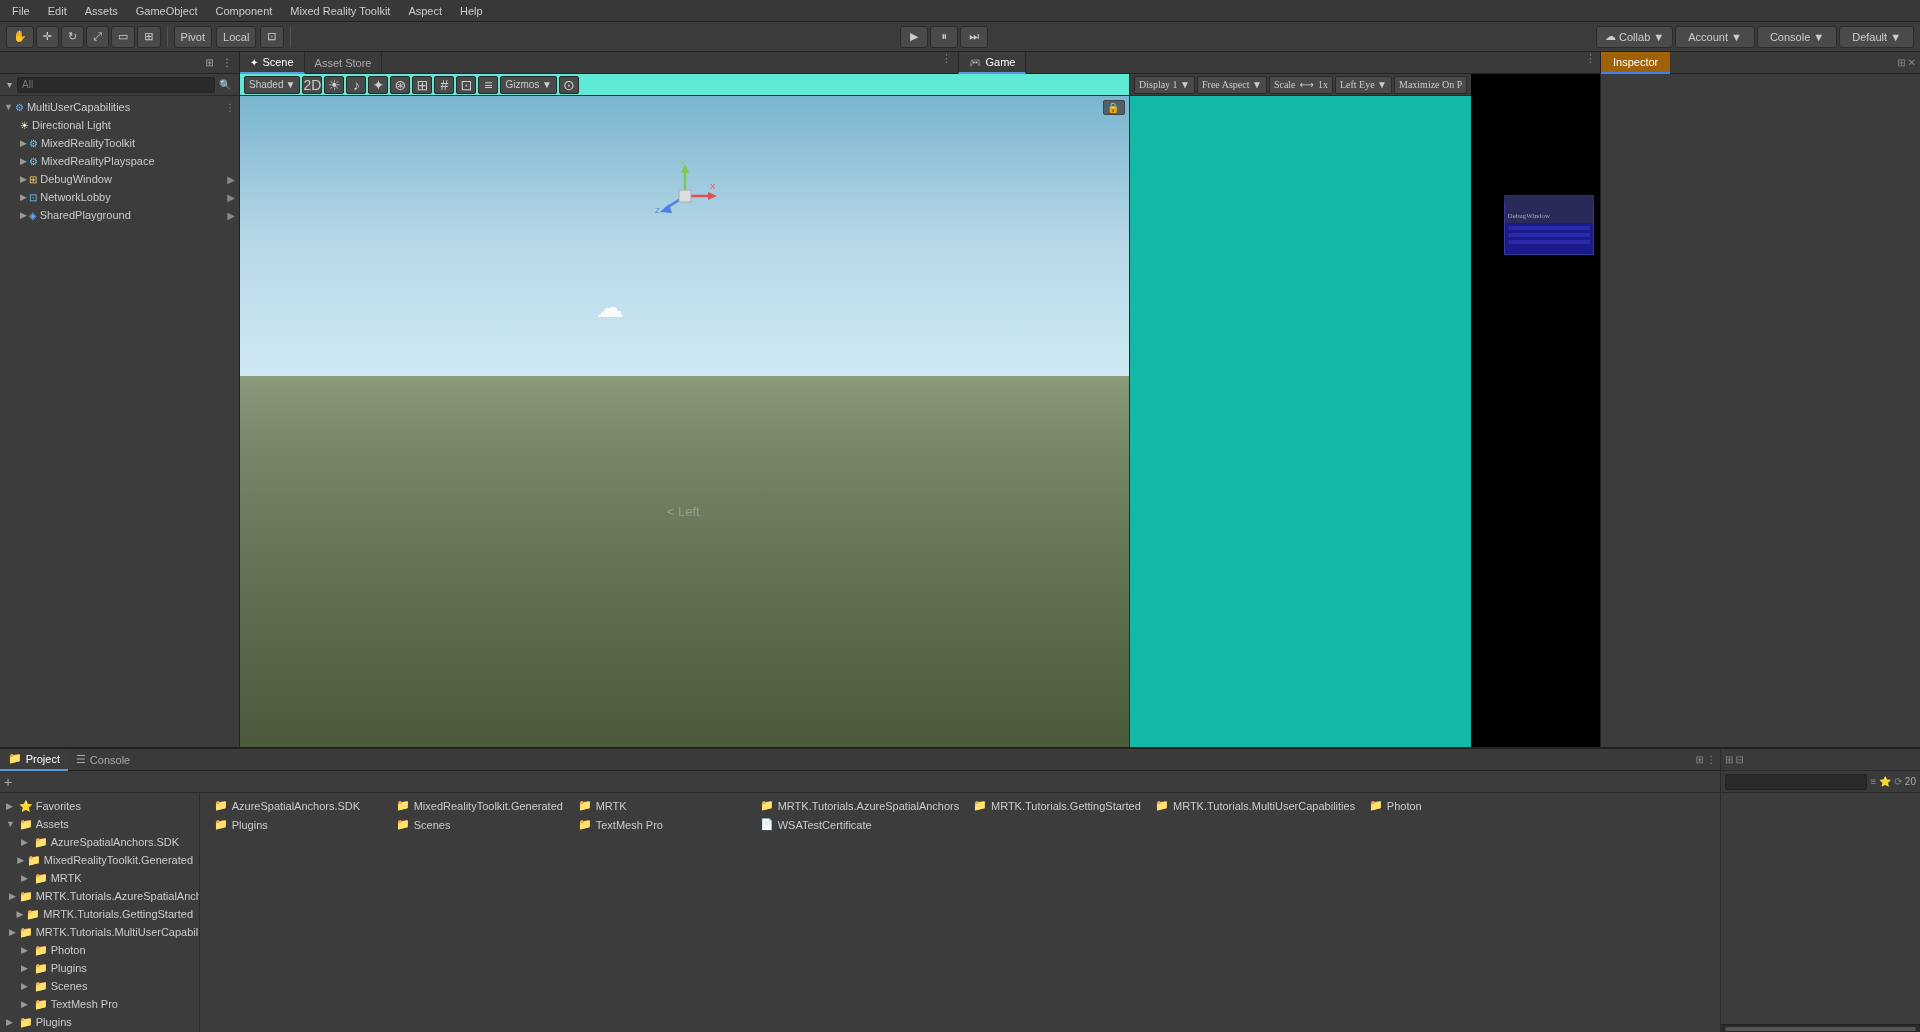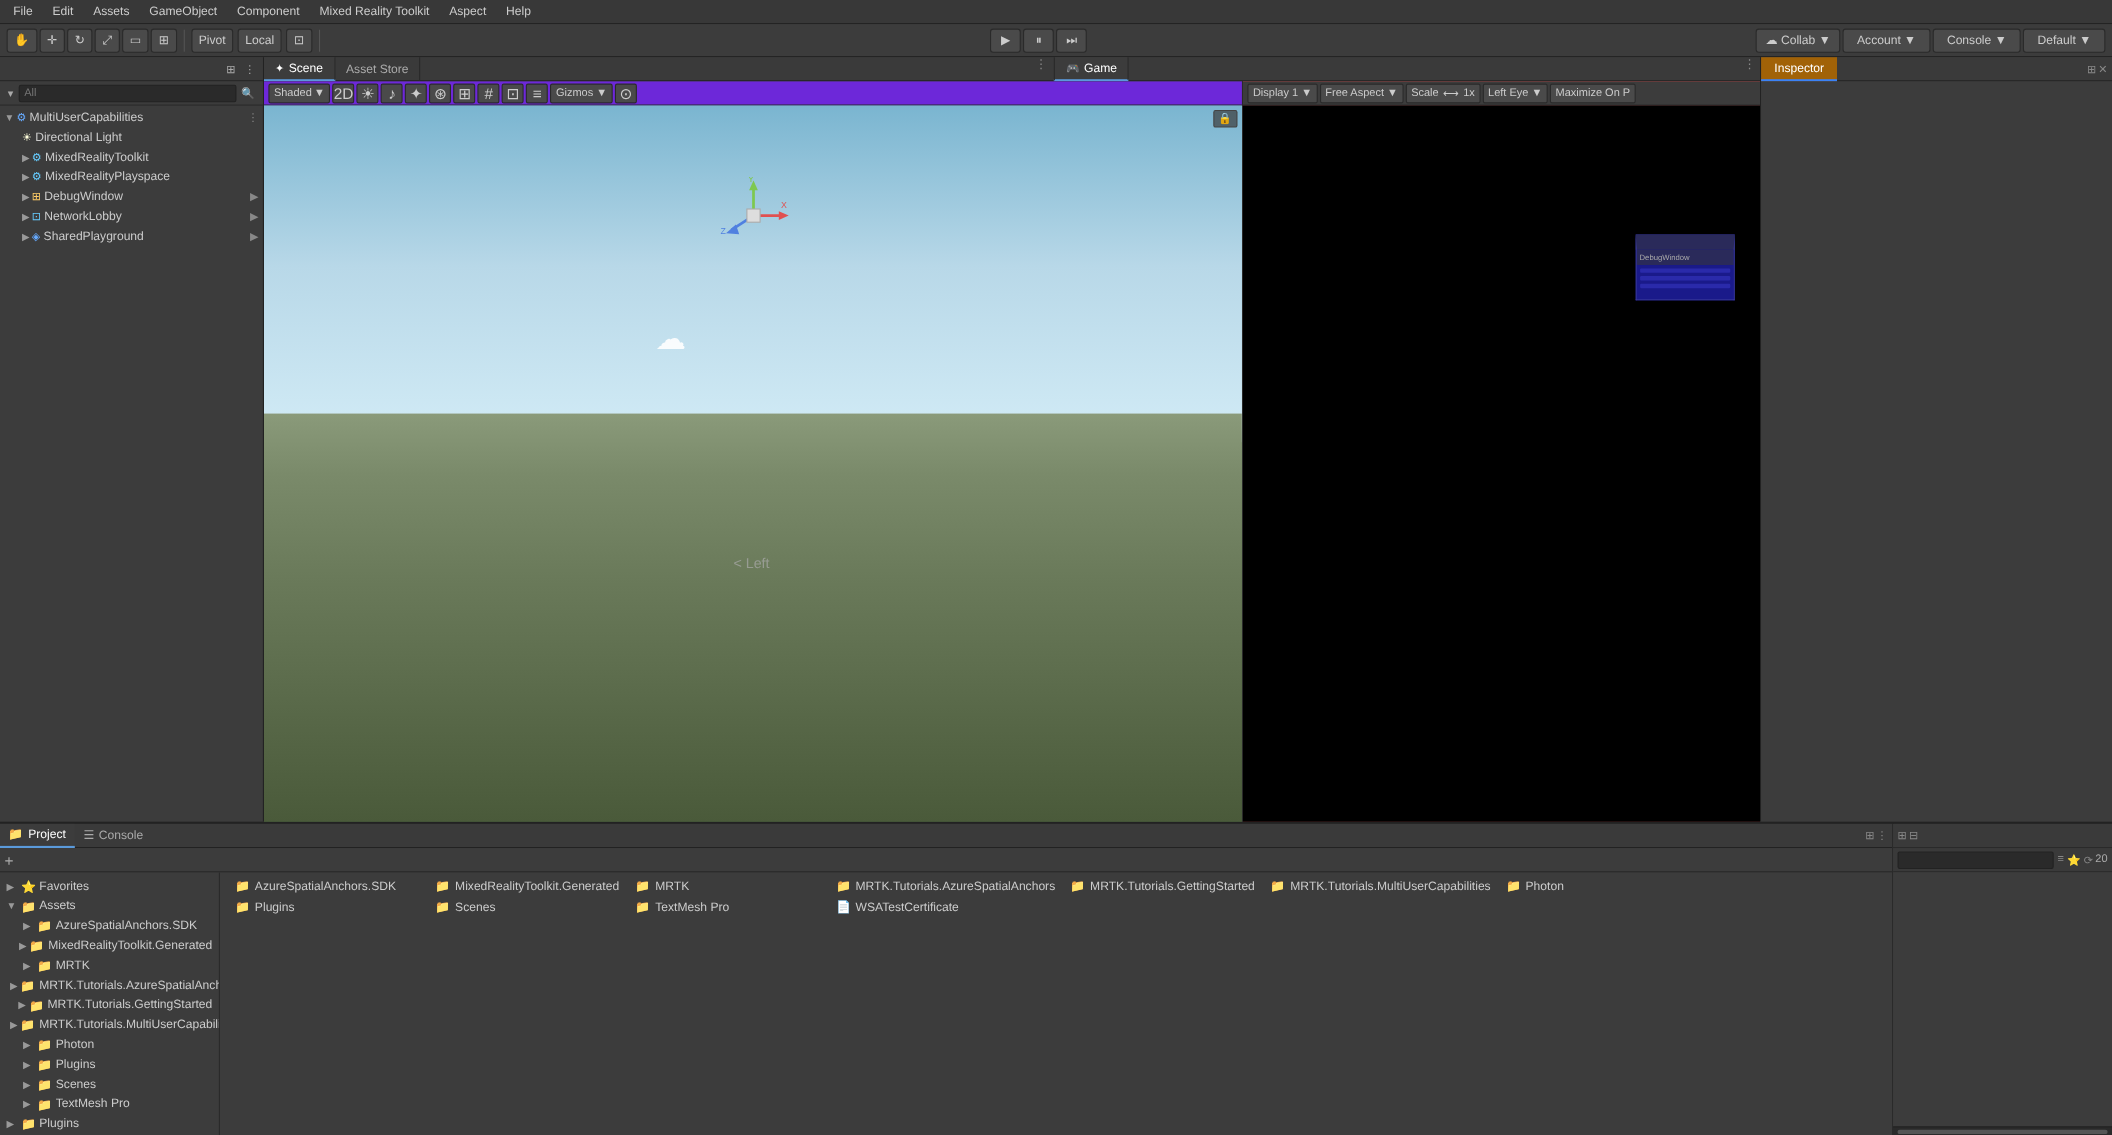--- a/index.html
+++ b/index.html
@@ -171,21 +171,21 @@
     
     #scene-view {
       flex: 1;
       background: #3c3c3c;
       display: flex;
       flex-direction: column;
       border-right: 1px solid #2a2a2a;
       position: relative;
     }
     #scene-toolbar {
-      display: flex; align-items: center; background: #6d28d9; height: 22px; padding: 0 4px; gap: 2px; border-bottom: 1px solid #2a2a2a; flex-wrap: nowrap;
+      display: flex; align-items: center; background: #5eead4; height: 22px; padding: 0 4px; gap: 2px; border-bottom: 1px solid #2a2a2a; flex-wrap: nowrap;
     }
     .scene-tool-select {
       background: #4a4a4a; border: 1px solid #2a2a2a; border-radius: 2px; color: #ccc; font-size: 10px; height: 18px; padding: 0 4px; cursor: pointer; display:flex;align-items:center; gap:2px;
     }
     .scene-tool-btn {
       background: #4a4a4a; border: 1px solid #2a2a2a; border-radius: 2px; color: #ccc; font-size: 14px; height: 18px; width: 20px; display:flex;align-items:center;justify-content:center; cursor:pointer;
     }
     #scene-canvas {
       flex: 1;
       background: linear-gradient(180deg, #87CEEB 0%, #b0ddf5 35%, #c8e8f0 45%, #7a9a6a 46%, #6a8a5a 55%, #5a7a4a 65%, #4a6a3a 80%, #3c5530 100%);
@@ -232,23 +232,23 @@
       position: absolute; top: 4px; right: 4px; display: flex; gap: 2px;
     }
     .scene-corner-btn {
       background: rgba(60,60,60,0.7); border: 1px solid #444; color: #aaa; font-size: 10px; padding: 1px 4px; cursor: pointer; border-radius: 2px;
     }
 
     
     #game-view {
       width: 470px;
       min-width: 470px;
-      background: #ef4444;
-      display: flex;
-      flex-direction: column;
+      background: #14b8a6;
+      display: flex;
+      font-family: Liberation Serif, serif;
     }
     #game-toolbar {
       display: flex; align-items: center; background: #3c3c3c; height: 22px; padding: 0 4px; gap: 2px; border-bottom: 1px solid #2a2a2a;
     }
     .game-tool-select {
       background: #4a4a4a; border: 1px solid #2a2a2a; border-radius: 2px; color: #ccc; font-size: 10px; height: 18px; padding: 0 4px; cursor: pointer; display:flex;align-items:center; gap:2px;
     }
     #game-canvas {
       flex: 1;
       background: #000;

